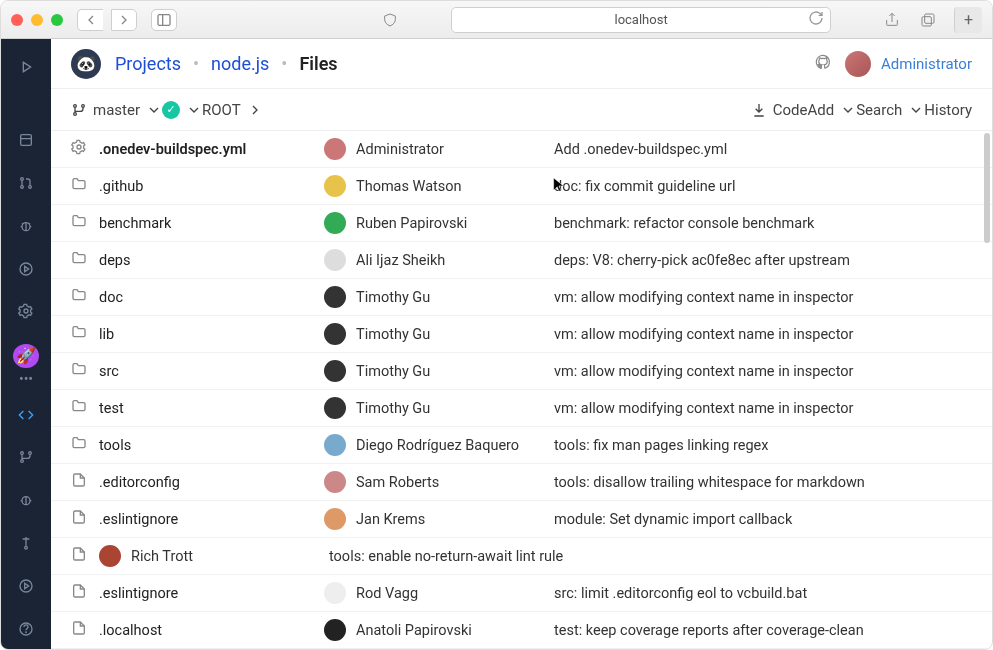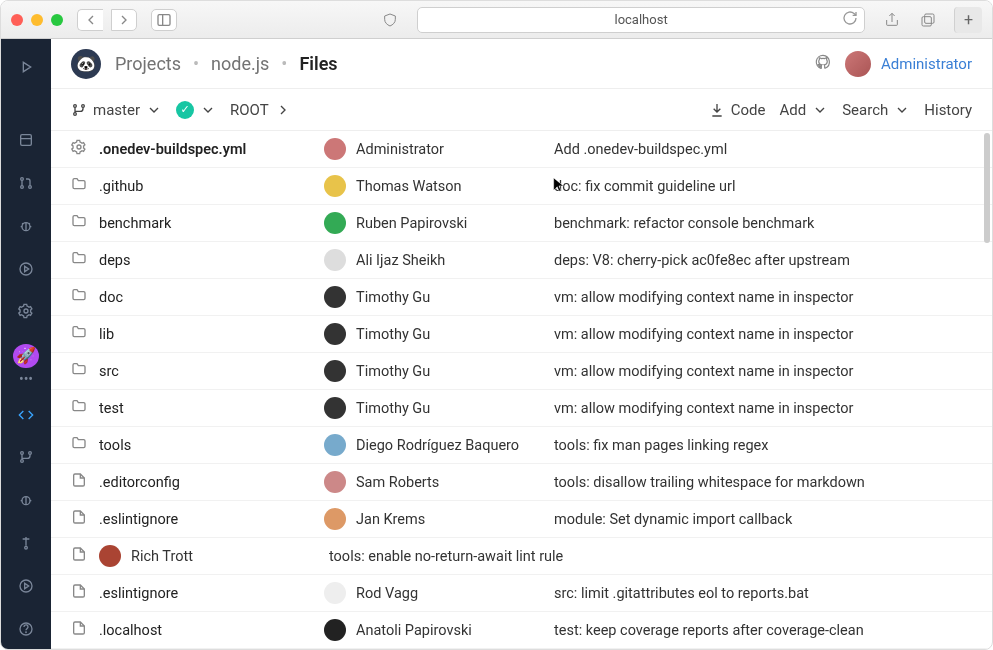--- a/index.html
+++ b/index.html
@@ -5,43 +5,43 @@
 *{margin:0;padding:0;box-sizing:border-box;font-family:-apple-system,BlinkMacSystemFont,"Segoe UI",Roboto,sans-serif}
 body{width:993px;height:650px;overflow:hidden;background:#fff;border:1px solid #ddd;border-radius:8px}
 .titlebar{height:38px;background:linear-gradient(#f7f7f7,#ececec);border-bottom:1px solid #cfcfcf;display:flex;align-items:center;padding:0 10px;gap:8px}
 .traffic{display:flex;gap:8px;margin-right:6px}
 .tlight{width:12px;height:12px;border-radius:50%}
 .red{background:#ff5f57}.yellow{background:#febc2e}.green{background:#28c840}
 .navbtn{width:26px;height:22px;border:1px solid #cfcfcf;border-radius:5px;background:#fff;display:flex;align-items:center;justify-content:center;color:#888}
 .navbtn.pair-l{border-radius:5px 0 0 5px;border-right:0}
 .navbtn.pair-r{border-radius:0 5px 5px 0}
 .addrwrap{flex:1;display:flex;justify-content:center}
-.addr{width:448px;height:26px;border:1px solid #cfcfcf;border-radius:5px;background:#fff;display:flex;align-items:center;justify-content:center;font-size:13px;color:#555;position:relative}
+.addr{width:380px;height:26px;border:1px solid #cfcfcf;border-radius:5px;background:#fff;display:flex;align-items:center;justify-content:center;font-size:13px;color:#555;position:relative}
 .addr .reload{position:absolute;right:6px;color:#999}
 .tbicon{width:28px;height:24px;display:flex;align-items:center;justify-content:center;color:#888}
 .plusbtn{width:28px;height:26px;background:#e8e8e8;border-left:1px solid #d0d0d0;display:flex;align-items:center;justify-content:center;color:#666;margin-left:4px;border-radius:4px}
 .app{display:flex;height:calc(650px - 38px)}
 .rail{width:50px;background:#1a2434;display:flex;flex-direction:column;align-items:center;padding-top:18px;gap:22px;position:relative}
 .rail .ricon{width:22px;height:22px;color:#7a8699;display:flex;align-items:center;justify-content:center;cursor:pointer}
 .rail .ricon.active{color:#3aa5ff}
 .rail .rocket{width:26px;height:26px;background:#b14af0;border-radius:50%;display:flex;align-items:center;justify-content:center;color:#fff}
 .rail .dots{color:#7a8699;font-size:14px;line-height:6px;margin-top:-14px}
 .rail .bottom{margin-top:auto;margin-bottom:12px}
 .main{flex:1;display:flex;flex-direction:column;overflow:hidden}
 .hdr{height:50px;display:flex;align-items:center;padding:0 20px;border-bottom:1px solid #eee}
 .logo{width:30px;height:30px;background:#2d3a52;border-radius:50%;display:flex;align-items:center;justify-content:center;color:#fff;font-size:16px;margin-right:14px}
 .crumbs{display:flex;align-items:center;gap:12px;font-size:18px}
-.crumb{color:#737373}
+.crumb{color:#1d4ed8}
 .crumb.active{color:#222;font-weight:600}
 .sep{color:#bbb}
 .hdr .sp{flex:1}
 .hdr .gh{color:#888;margin-right:14px}
 .avatar{width:26px;height:26px;border-radius:50%;background:linear-gradient(135deg,#c77,#a55);margin-right:10px}
 .username{color:#3a7fd5;font-size:15px}
-.toolbar{height:42px;display:flex;align-items:center;padding:0 20px;border-bottom:1px solid #eee;gap:14px;font-size:15px;color:#444}
+.toolbar{height:42px;display:flex;align-items:center;padding:0 20px;border-bottom:1px solid #eee;font-size:15px;color:#444}
 .branch{display:flex;align-items:center;gap:6px}
 .status{width:18px;height:18px;border-radius:50%;background:#17c6a3;display:flex;align-items:center;justify-content:center;color:#fff;font-size:11px}
 .toolbar .sp{flex:1}
 .tbtn{display:flex;align-items:center;gap:6px;cursor:pointer}
 .files{flex:1;overflow-y:auto;position:relative}
 .filerow{display:flex;align-items:center;height:37px;padding:0 20px;border-bottom:1px solid #f1f1f1;font-size:14.5px;color:#333}
 .filerow .fi{width:18px;color:#888;margin-right:10px}
 .filerow .fname{width:225px;color:#222}
 .filerow .auth{display:flex;align-items:center;gap:10px;width:230px}
 .filerow .av{width:22px;height:22px;border-radius:50%;background:#999}
@@ -408,21 +408,21 @@
         <div class="filerow">
           <span class="fi"><svg viewBox="0 0 24 24" fill="none" stroke="currentColor" stroke-width="2">
               <path d="M14 3H6a2 2 0 00-2 2v14a2 2 0 002 2h12a2 2 0 002-2V9l-6-6z"></path>
               <polyline points="14 3 14 9 20 9"></polyline>
             </svg></span>
           <span class="fname" style="">.eslintignore</span>
           <span class="auth">
             <span class="av" style="background:#eee"></span>
             <span>Rod Vagg</span>
           </span>
-          <span class="msg">src: limit .gitattributes eol to reports.bat</span>
+          <span class="msg">src: limit .editorconfig eol to vcbuild.bat</span>
         </div>
         <div class="filerow">
           <span class="fi"><svg viewBox="0 0 24 24" fill="none" stroke="currentColor" stroke-width="2">
               <path d="M14 3H6a2 2 0 00-2 2v14a2 2 0 002 2h12a2 2 0 002-2V9l-6-6z"></path>
               <polyline points="14 3 14 9 20 9"></polyline>
             </svg></span>
           <span class="fname" style="">.localhost</span>
           <span class="auth">
             <span class="av" style="background:#222"></span>
             <span>Anatoli Papirovski</span>

